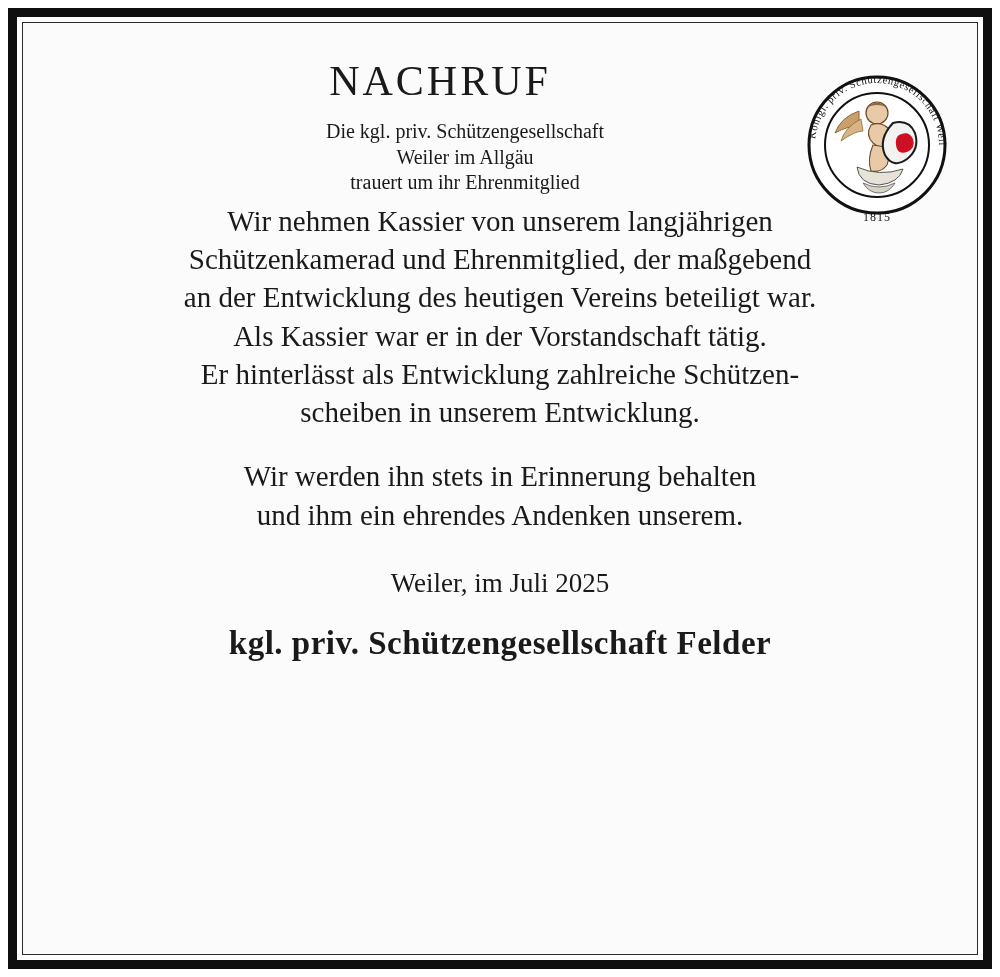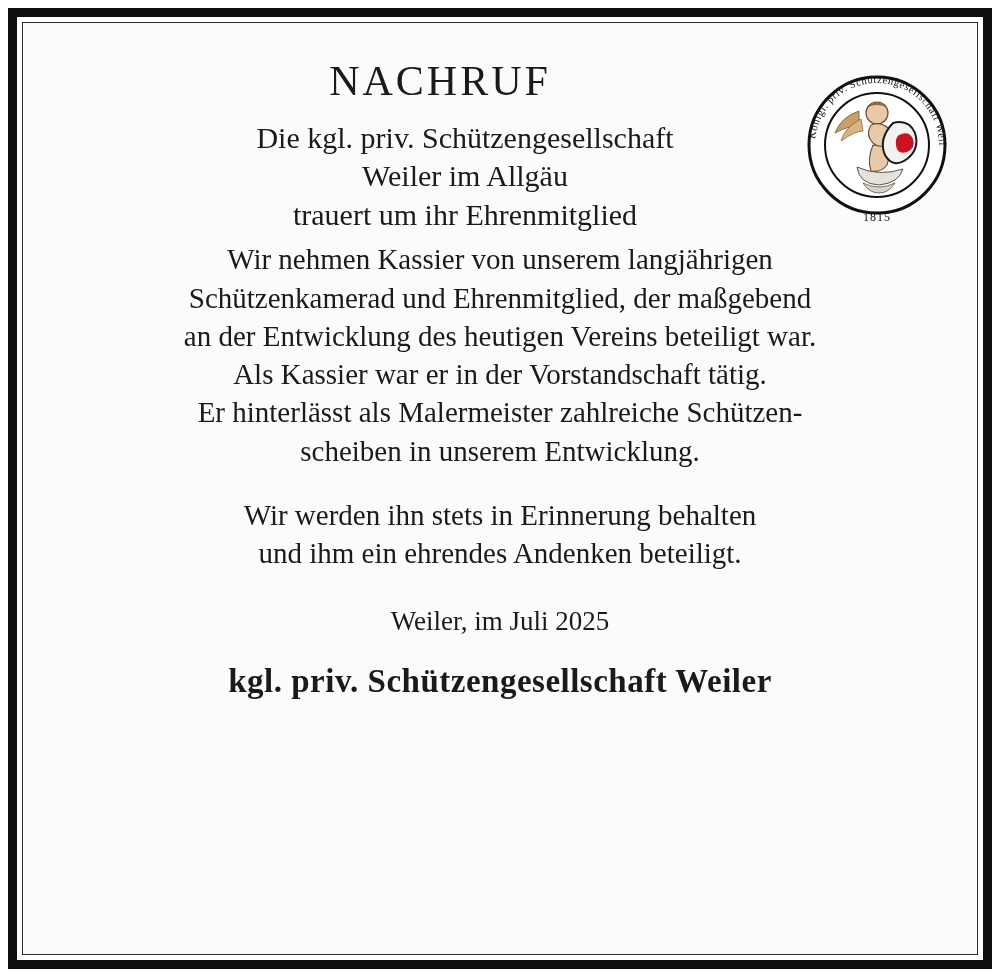--- a/index.html
+++ b/index.html
@@ -52,21 +52,21 @@
   .headline {
     font-size: 42px;
     letter-spacing: 3px;
     font-weight: 400;
     margin: 0 0 16px 0;
     line-height: 1.05;
     padding-right: 120px;
   }
 
   .intro {
-    font-size: 30px;
+    font-size: 20px;
     line-height: 1.28;
     margin: 0 0 6px 0;
     padding-right: 70px;
     font-family: Liberation Serif, serif;
   }
   .intro div { white-space: nowrap; }
 
   .deceased-name {
     font-size: 56px;
     letter-spacing: 1px;
@@ -163,29 +163,29 @@
           <div>Weiler im Allgäu</div>
           <div>trauert um ihr Ehrenmitglied</div>
         </div>
 
 
         <div class="body-text">
           <div>Wir nehmen Kassier von unserem langjährigen</div>
           <div>Schützenkamerad und Ehrenmitglied, der maßgebend</div>
           <div>an der Entwicklung des heutigen Vereins beteiligt war.</div>
           <div>Als Kassier war er in der Vorstandschaft tätig.</div>
-          <div>Er hinterlässt als Malermeister zahlreiche Schützen-</div>
+          <div>Er hinterlässt als Entwicklung zahlreiche Schützen-</div>
           <div>scheiben in unserem Entwicklung.</div>
         </div>
 
         <div class="closing-text">
           <div>Wir werden ihn stets in Erinnerung behalten</div>
-          <div>und ihm ein ehrendes Andenken beteiligt.</div>
+          <div>und ihm ein ehrendes Andenken unserem.</div>
         </div>
 
         <div class="place-date">Weiler, im Juli 2025</div>
 
-        <div class="signature">kgl. priv. Schützengesellschaft Weiler</div>
+        <div class="signature">kgl. priv. Schützengesellschaft Felder</div>
 
       </div>
     </div>
   </div>
 </div>
 
 </body></html>

